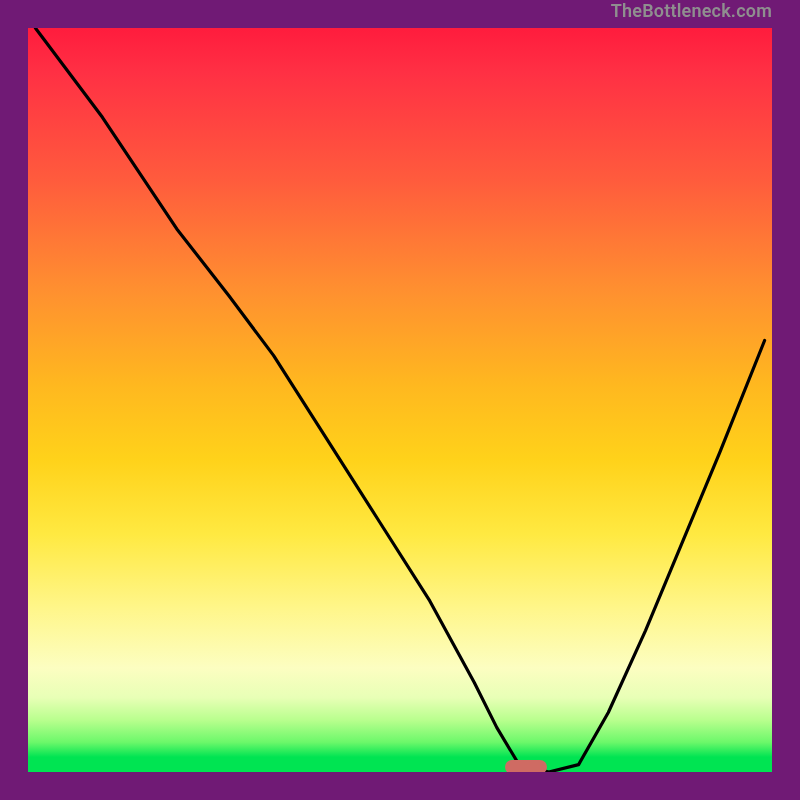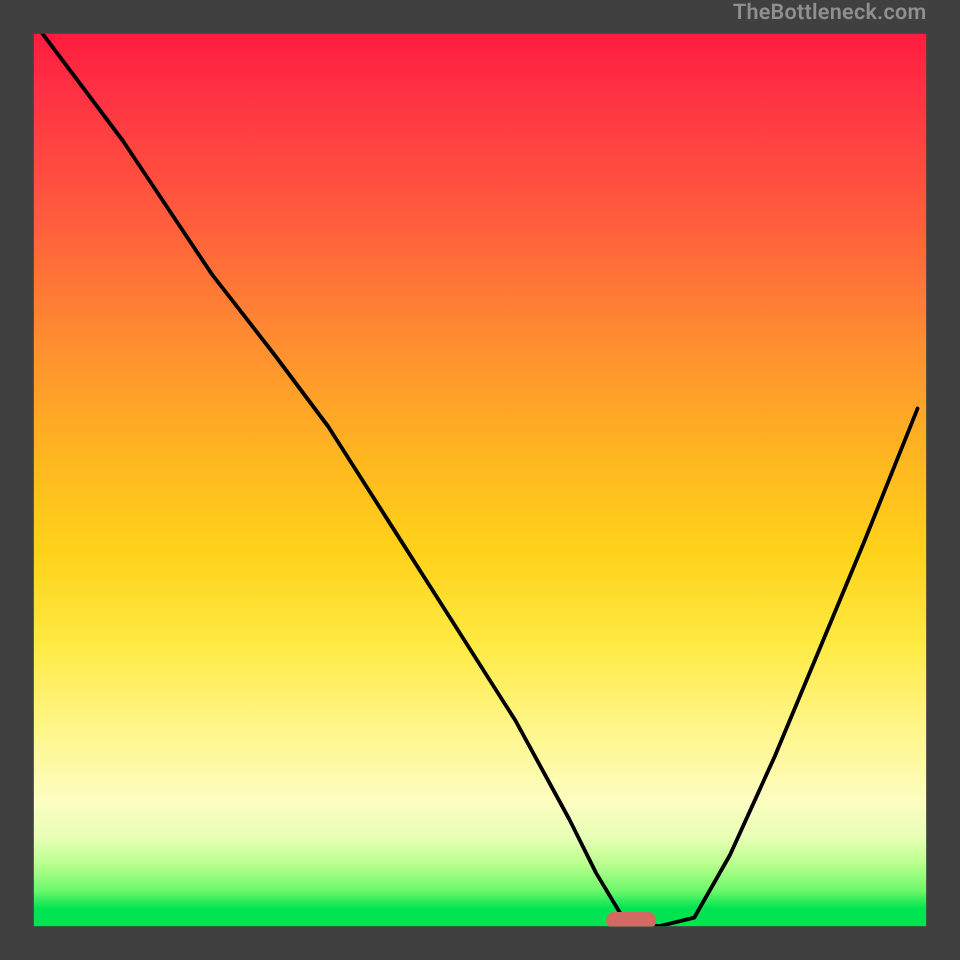--- a/index.html
+++ b/index.html
@@ -7,21 +7,21 @@
     padding: 0;
     width: 800px;
     height: 800px;
     background: #000000;
     overflow: hidden;
   }
   .frame {
     position: relative;
     width: 800px;
     height: 800px;
-    background: #404040;
+    background: #701a75;
   }
   .plot-area {
     position: absolute;
     left: 28px;
     top: 28px;
     width: 744px;
     height: 744px;
     overflow: hidden;
   }
   .gradient-bg {

